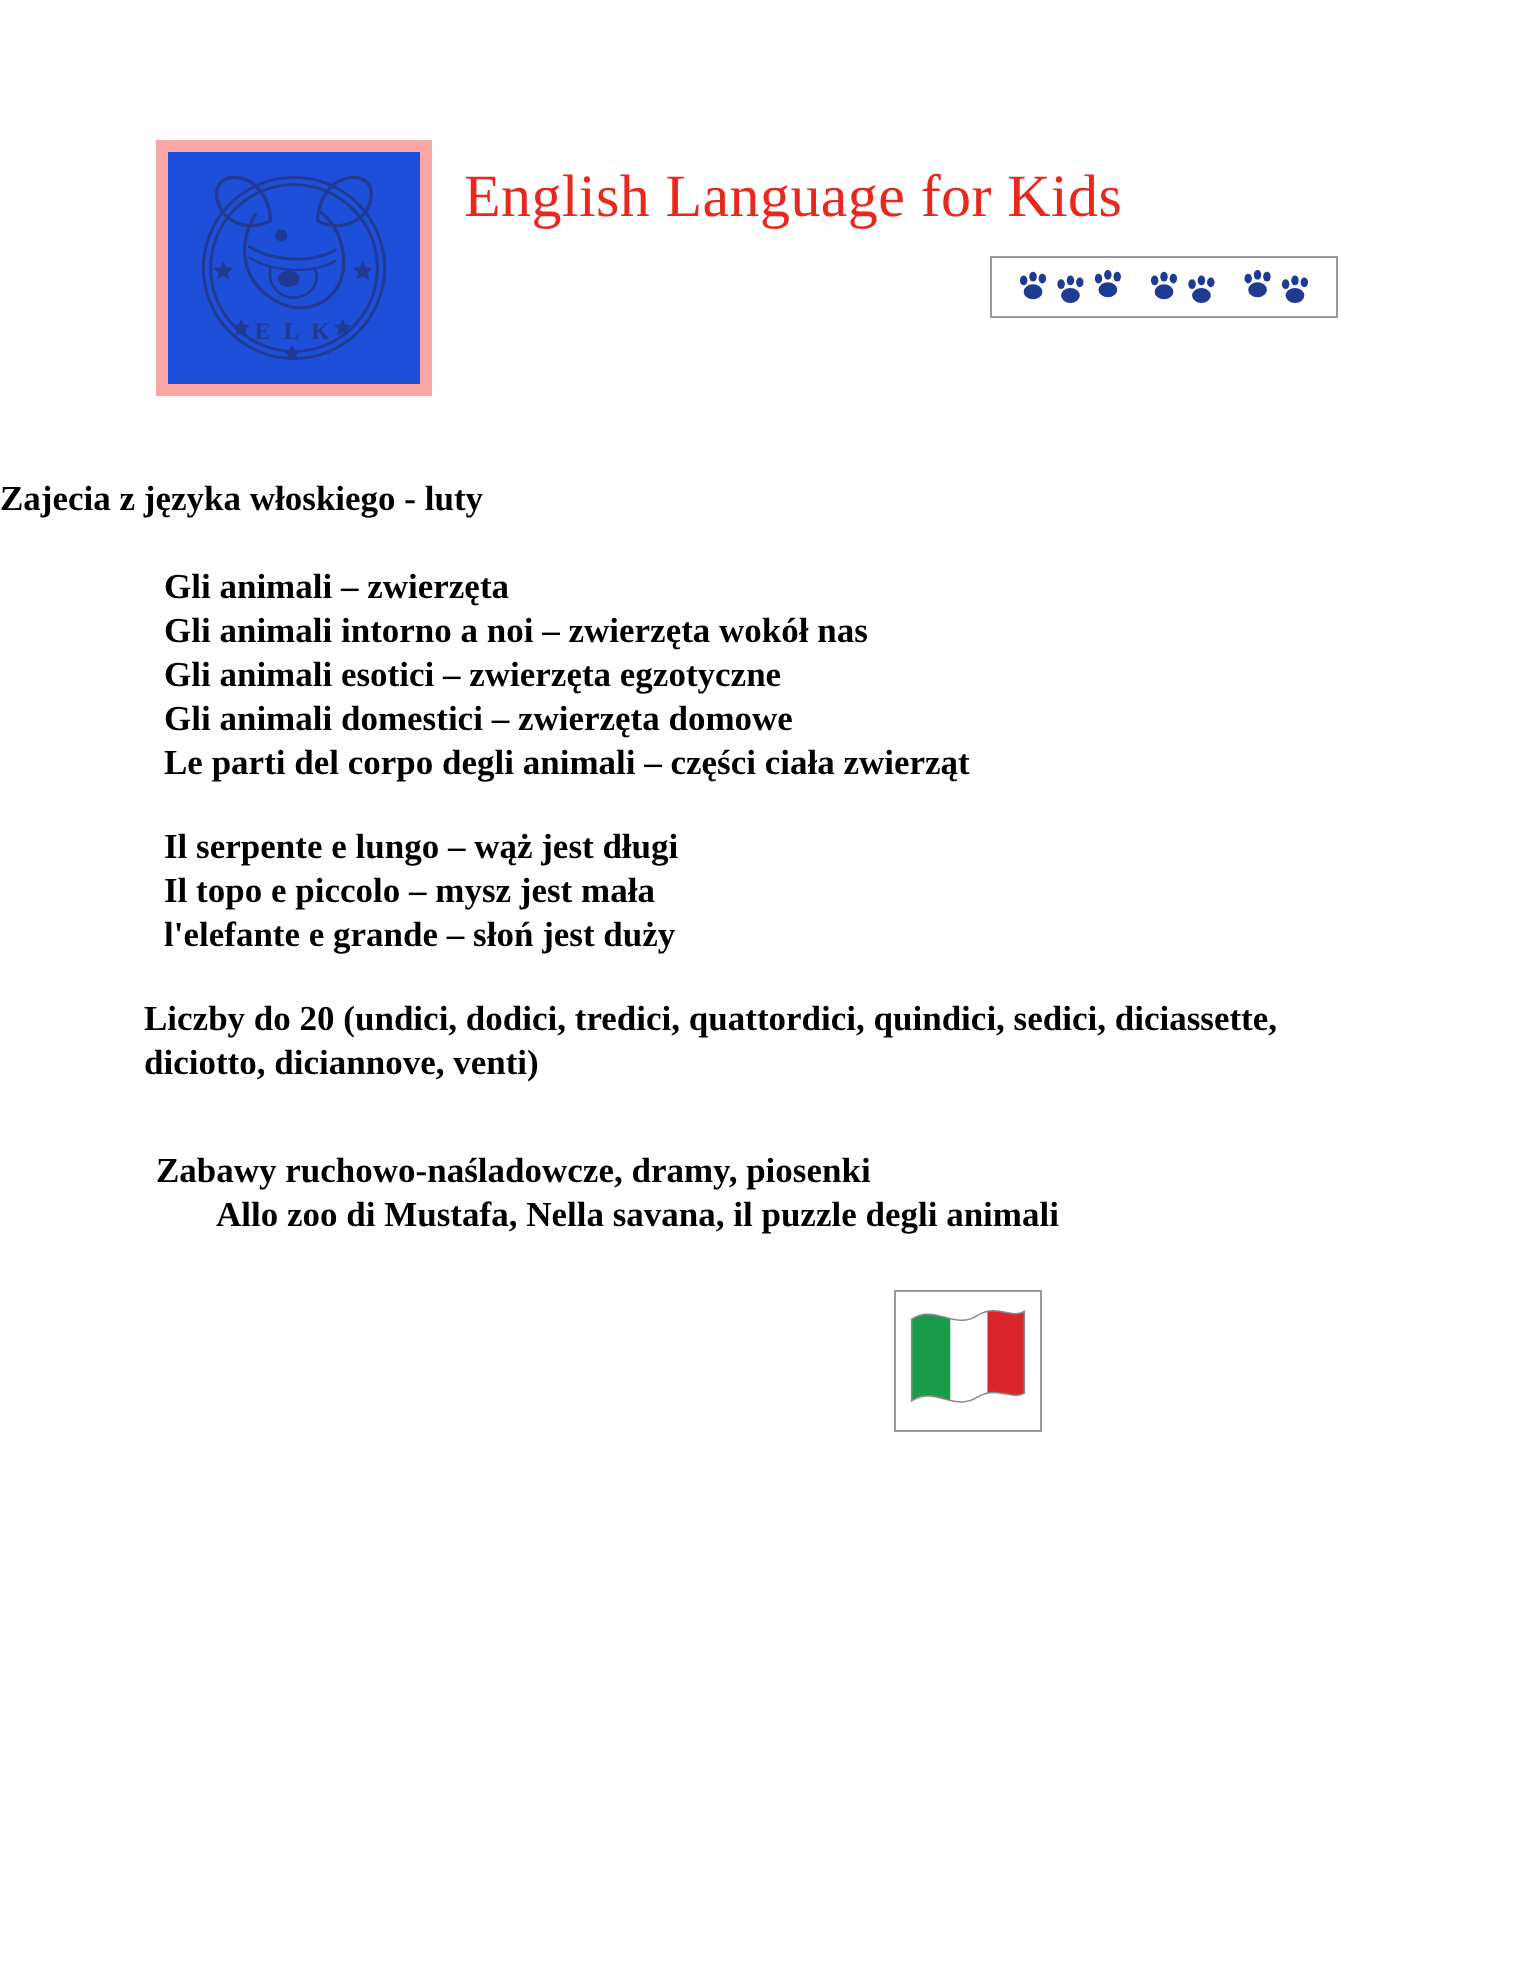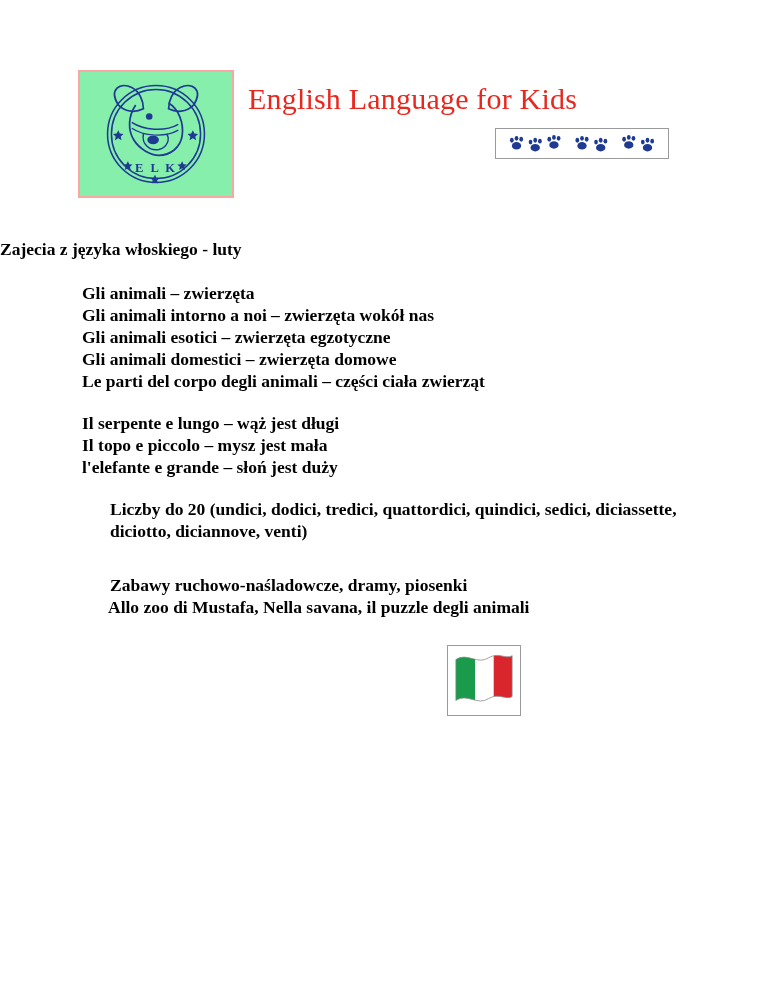--- a/index.html
+++ b/index.html
@@ -26,34 +26,34 @@
     position: absolute;
     top: 70px;
     left: 0;
     width: 768px;
     height: 135px;
   }
   .logo-box {
     position: absolute;
     left: 78px;
     top: 0;
-    width: 156px;
+    width: 138px;
     height: 128px;
-    border: 2px solid #fca5a5;
+    border: 6px solid #fca5a5;
     box-sizing: border-box;
-    background: #86efac;
+    background: #1d4ed8;
   }
   .logo-svg {
     display: block;
     width: 100%;
     height: 100%;
   }
   .doc-title {
     position: absolute;
-    left: 248px;
+    left: 232px;
     top: 12px;
     font-family: "Liberation Serif", serif;
     font-size: 30px;
     color: #e8281e;
     white-space: nowrap;
     letter-spacing: 0.2px;
   }
   .paws-box {
     position: absolute;
     left: 495px;
@@ -87,26 +87,26 @@
     white-space: nowrap;
   }
   .subtitle {
     margin-bottom: 22px;
   }
   .block {
     padding-left: 82px;
   }
   .gap-sm { height: 20px; }
   .numbers {
-    padding-left: 110px;
+    padding-left: 72px;
     white-space: normal;
     width: 600px;
   }
   .center-1 {
-    padding-left: 110px;
+    padding-left: 78px;
   }
   .center-2 {
     padding-left: 108px;
   }
   .gap-lg { height: 32px; }
 
   
   .flag-box {
     position: absolute;
     left: 447px;

